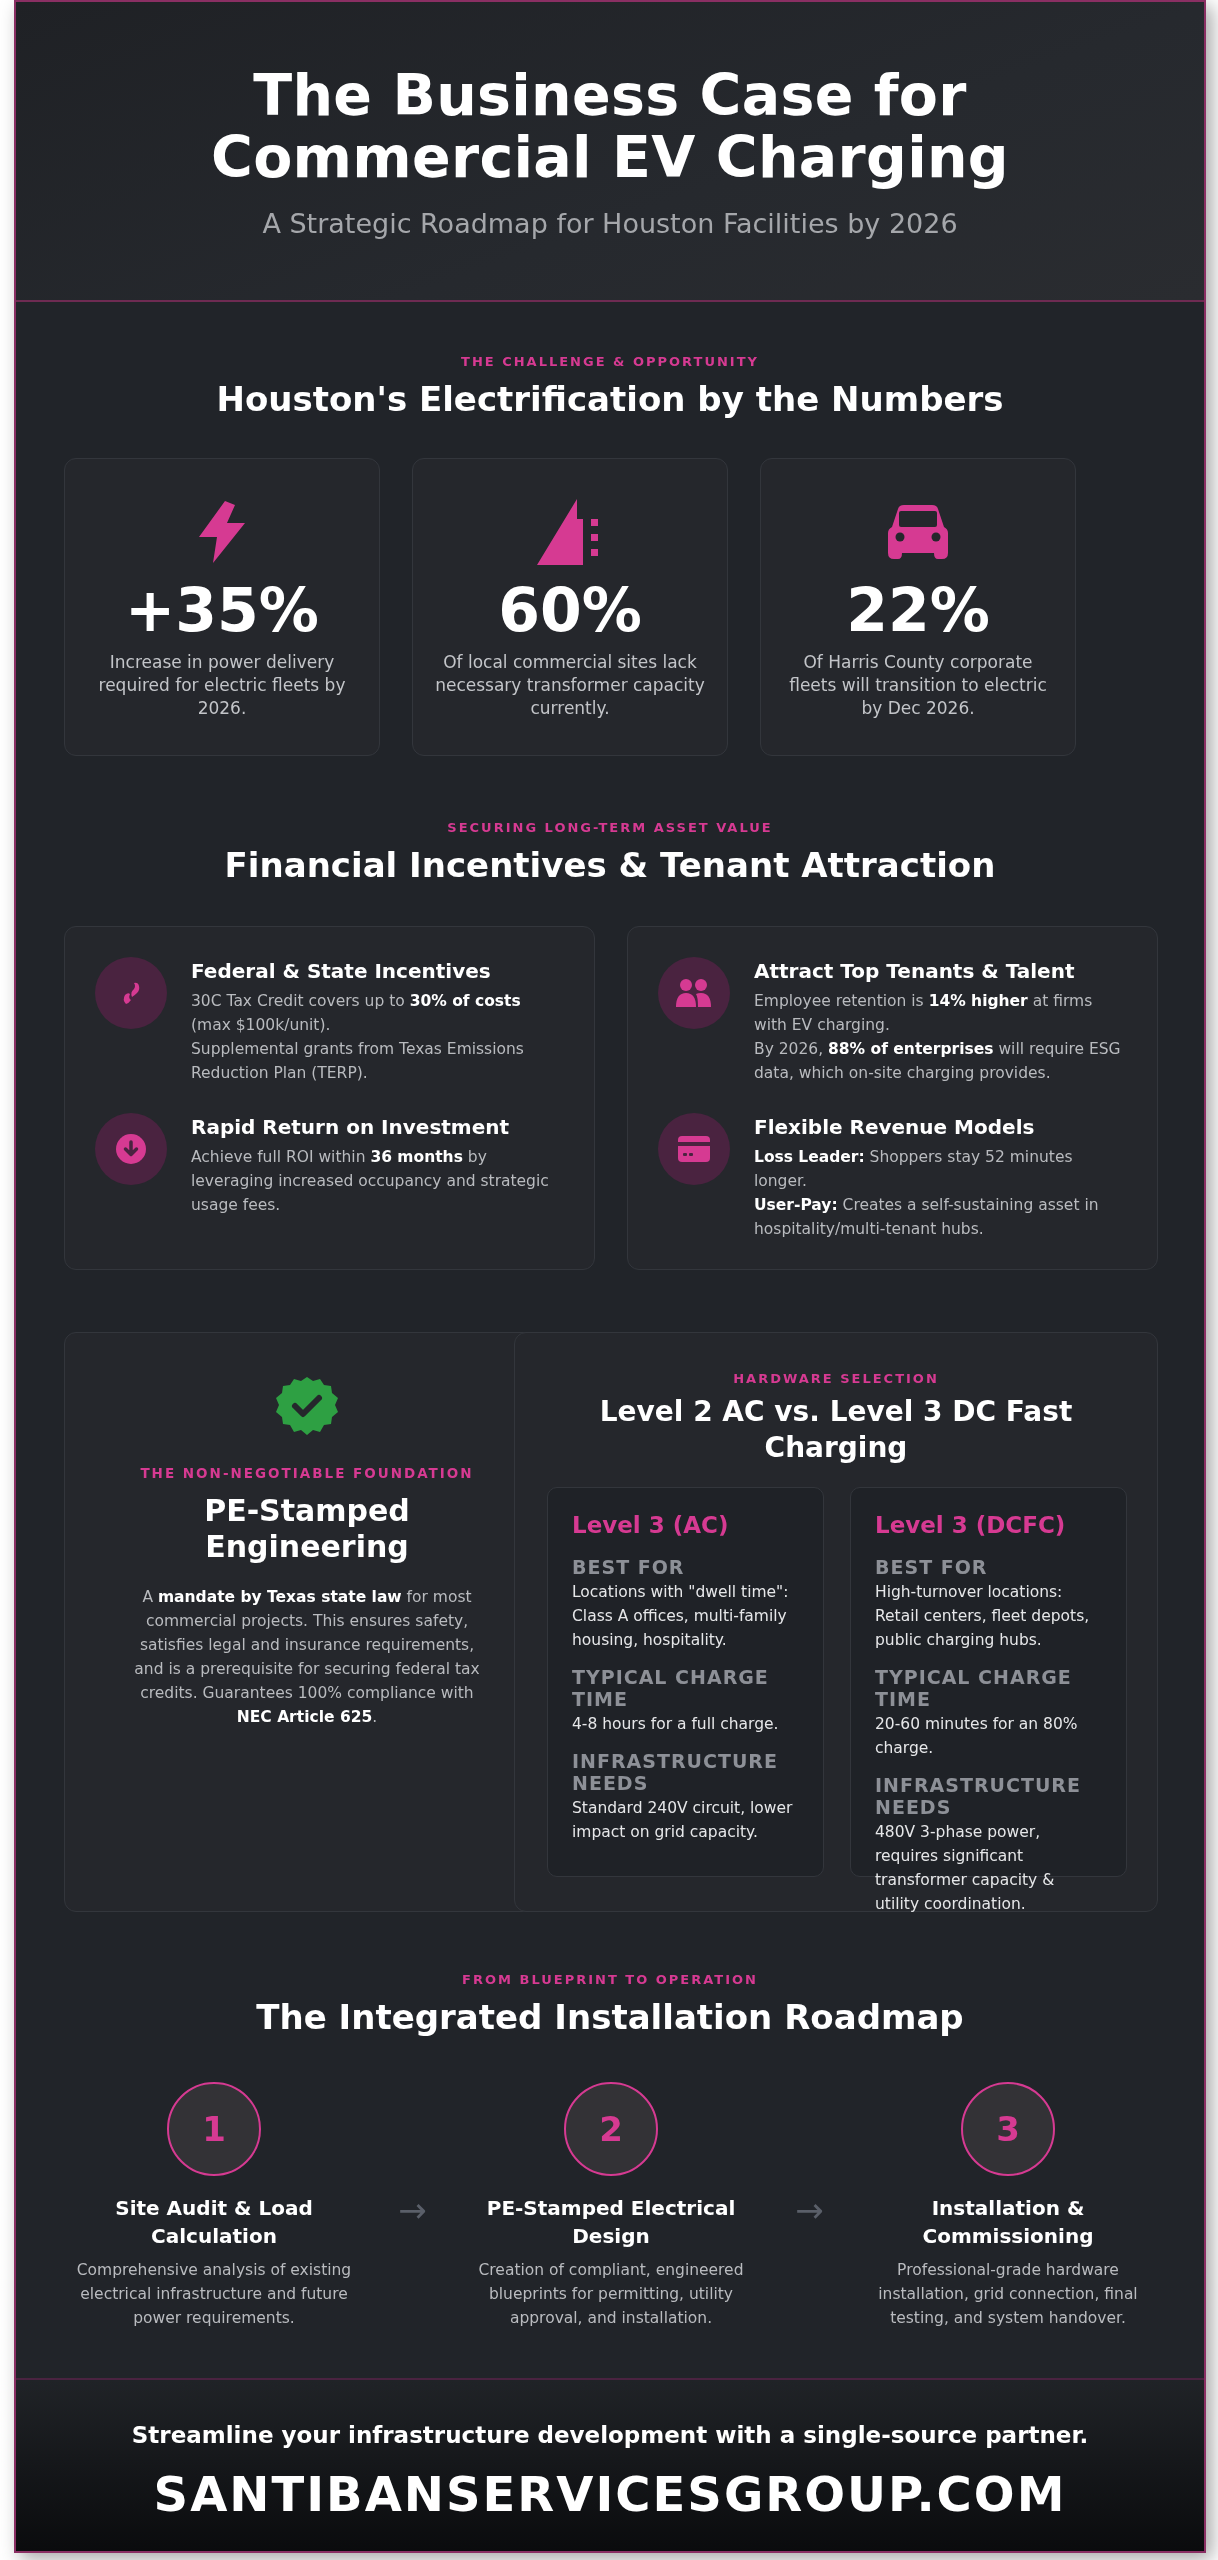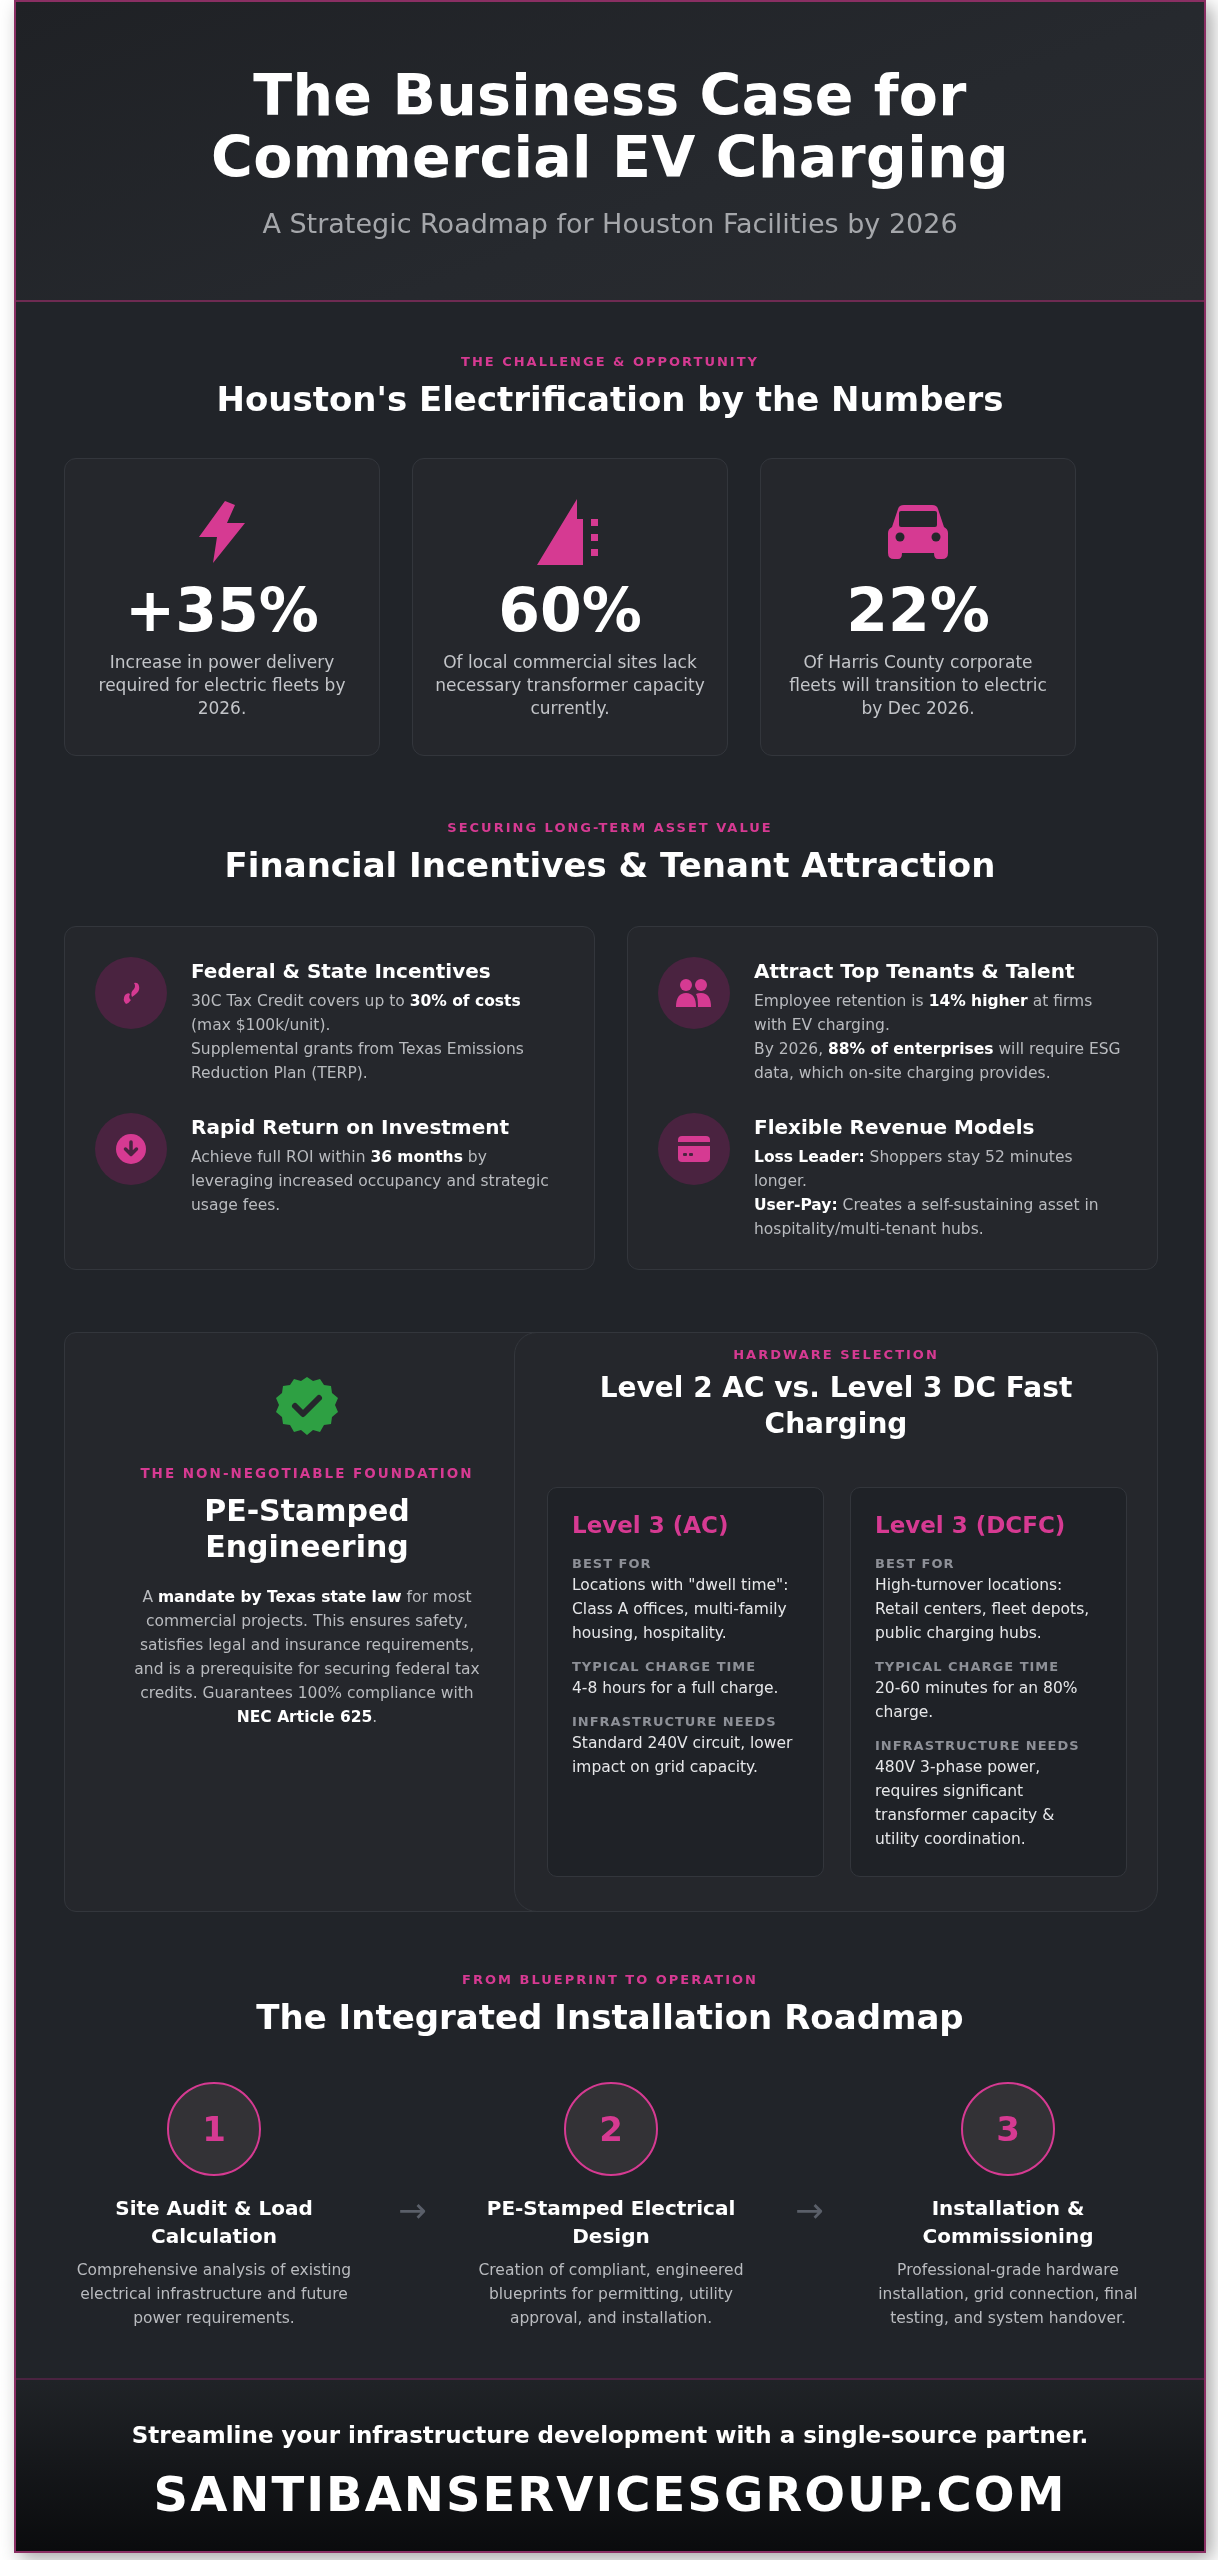--- a/index.html
+++ b/index.html
@@ -57,30 +57,30 @@
       position: absolute; left: 0; top: 0; width: 486px; height: 580px;
       background: #25272c; border: 1px solid #33363c; border-radius: 12px; text-align: center; padding-top: 40px;
     }
     .found-card .eyebrow { margin-top: 26px; font-size: 13.5px; }
     .found-title { font-size: 30px; font-weight: bold; line-height: 36px; margin-top: 12px; }
     .found-text { font-size: 15.5px; color: #b9bbbf; line-height: 24px; margin: 20px auto 0; width: 360px; }
     .found-text b { color: #fff; }
 
     .hw-card {
       position: absolute; left: 450px; top: 0; width: 644px; height: 580px;
-      background: #25272c; border: 1px solid #33363c; border-radius: 23px; text-align: center; padding-top: 14px;
+      background: #25272c; border: 1px solid #33363c; border-radius: 12px; text-align: center; padding-top: 38px;
     }
     .hw-title { font-size: 28px; font-weight: bold; line-height: 36px; margin-top: 8px; }
     .hw-cols { display: flex; gap: 26px; position: absolute; top: 154px; left: 32px; }
     .hw-col {
       width: 277px; height: 390px; background: #1f2227; border: 1px solid #33363c; border-radius: 10px;
       text-align: left; padding: 24px 24px 0 24px;
     }
     .hw-col h3 { color: #d63a92; font-size: 23px; font-weight: bold; margin-bottom: 18px; }
-    .hw-label { font-size: 13px; font-weight: bold; letter-spacing: 1px; color: #8d9097; text-transform: uppercase; }
+    .hw-label { font-size: 19px; font-weight: bold; letter-spacing: 1px; color: #8d9097; text-transform: uppercase; }
     .hw-val { font-size: 15.5px; color: #e6e7e9; line-height: 24px; margin: 2px 0 14px; }
 
     
     .sec4 { position: absolute; top: 1970px; left: 0; width: 1188px; }
     .steps { position: absolute; top: 110px; left: 48px; width: 1094px; display: flex; justify-content: space-between; }
     .step { width: 300px; text-align: center; }
     .step-num {
       width: 94px; height: 94px; border-radius: 50%; border: 2px solid #d63a92; background: #333236;
       margin: 0 auto; display: flex; align-items: center; justify-content: center;
       font-size: 34px; font-weight: bold; color: #d63a92;

